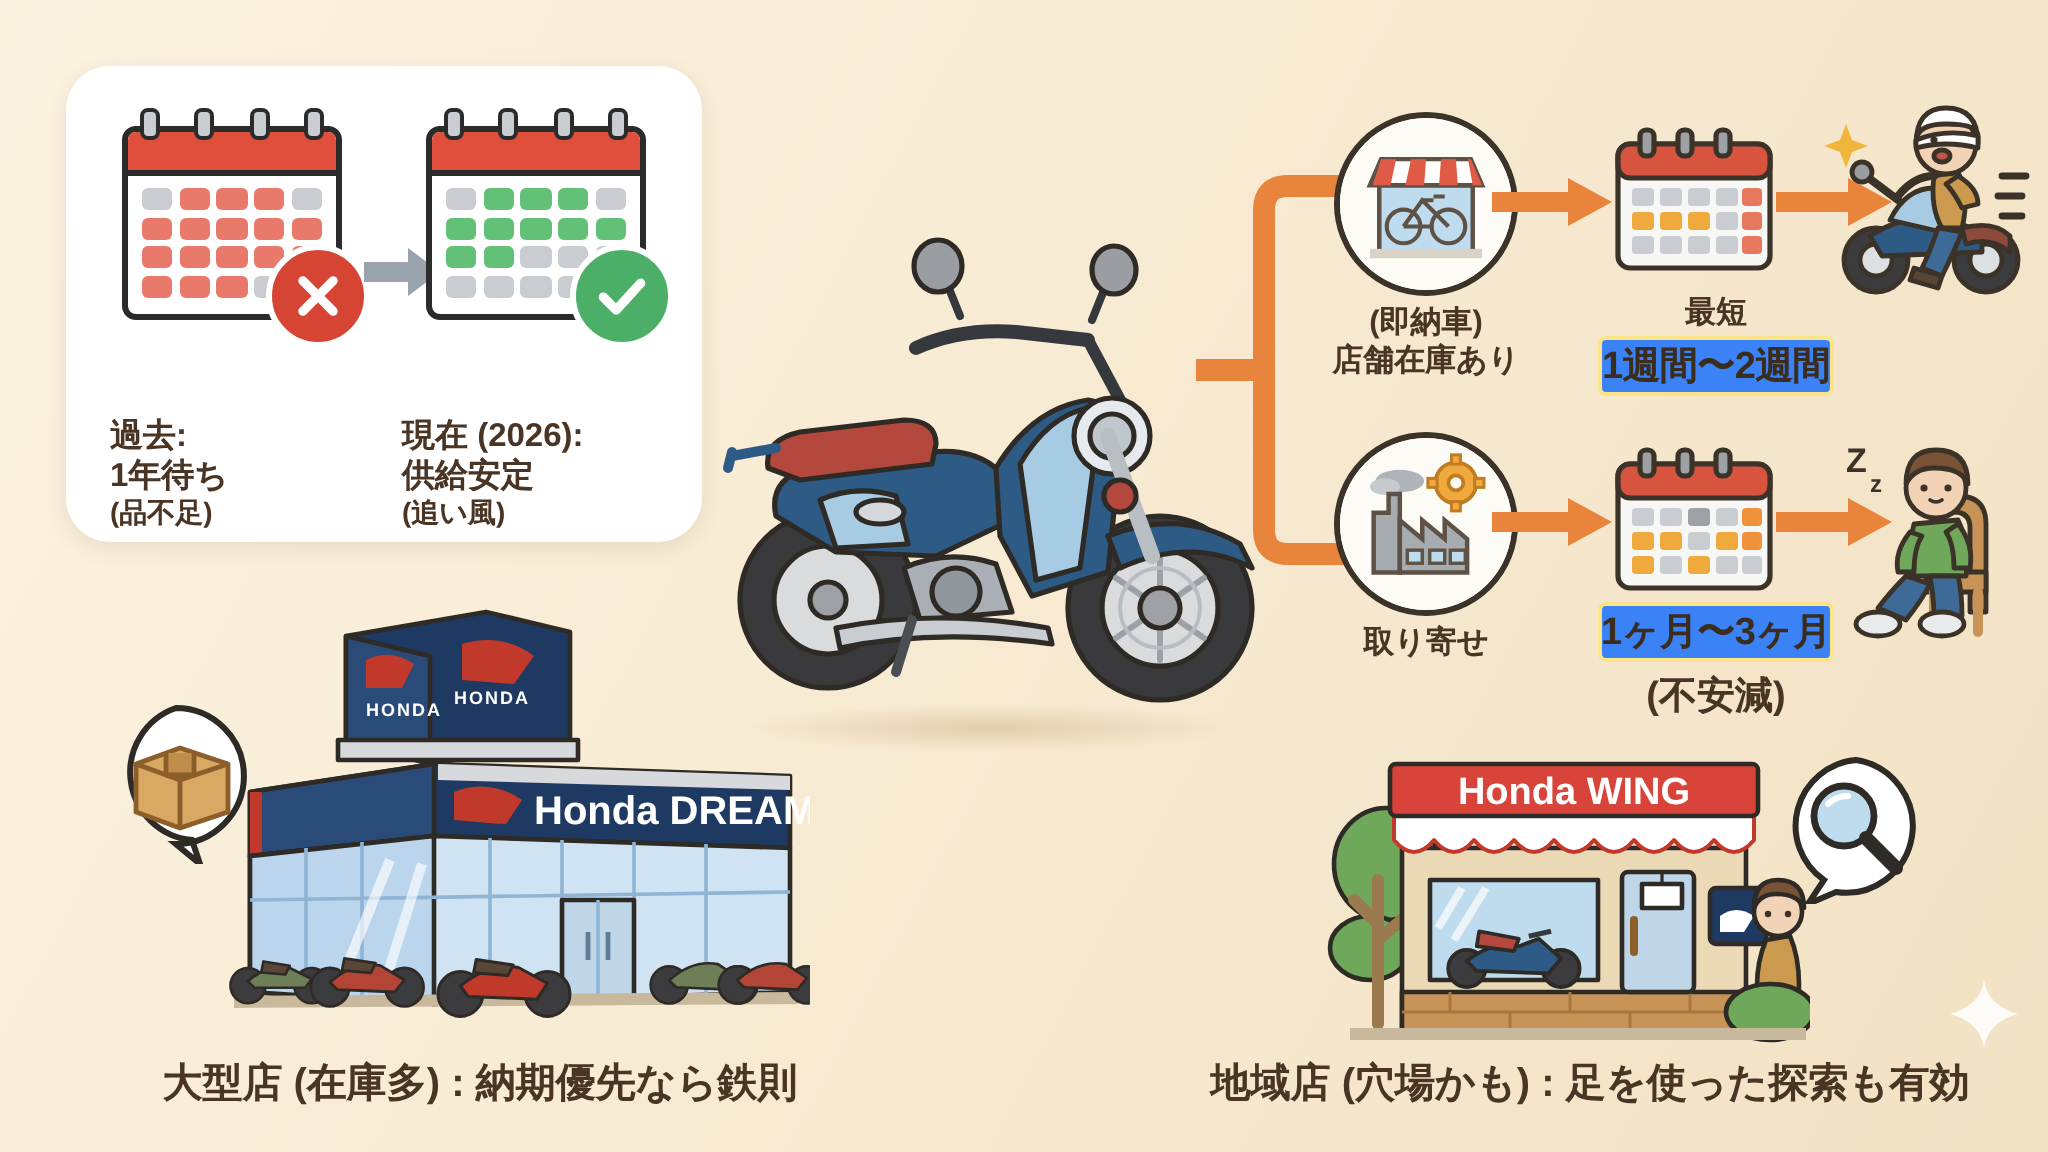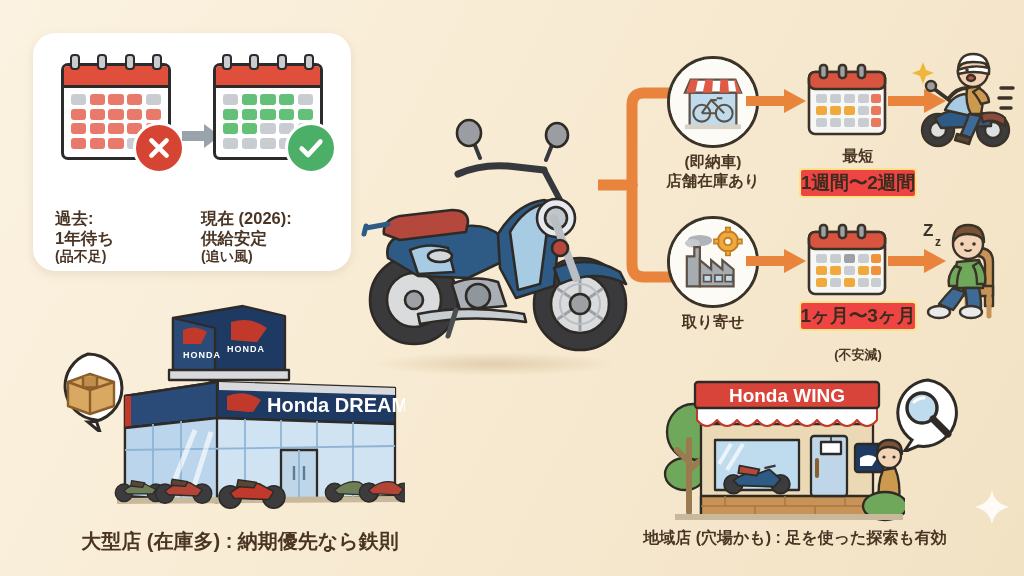--- a/index.html
+++ b/index.html
@@ -56,26 +56,26 @@
   .node-label { text-align:center; font-weight:bold; color:#4A3524; line-height:1.25; font-size:15.5px; }
   #shop-icon { left:667px; top:56px; }
   #shop-label { left:630px; top:152px; width:166px; }
   #factory-icon { left:667px; top:216px; }
   #factory-label { left:630px; top:312px; width:166px; }
 
   .flow-cal { width:84px; height:78px; }
   #cal-fast { left:805px; top:62px; }
   #cal-slow { left:805px; top:222px; }
 
-  .hl { background:#ef4444; box-shadow:0 0 0 2px #FCE588; border-radius:2px; }
+  .hl { background:#3b82f6; box-shadow:0 0 0 2px #FCE588; border-radius:2px; }
   #fast-text { left:768px; top:146px; width:180px; text-align:center; }
   #slow-text { left:768px; top:300px; width:180px; text-align:center; }
   .t-top { font-size:15.5px; font-weight:bold; color:#4A3524; }
   .t-big { font-size:19px; font-weight:bold; color:#3B2D1E; letter-spacing:-.3px; display:inline-block; margin-top:3px; }
-  .t-sub { font-size:13px; font-weight:bold; color:#4A3524; margin-top:17px; }
+  .t-sub { font-size:19px; font-weight:bold; color:#4A3524; margin-top:6px; }
 
   .arr { height:26px; }
   #arr1 { left:746px; top:88px; width:60px; }
   #arr2 { left:888px; top:88px; width:58px; }
   #arr3 { left:746px; top:248px; width:60px; }
   #arr4 { left:888px; top:248px; width:58px; }
 
   #rider { left:905px; top:44px; width:112px; height:112px; }
   #sitter { left:905px; top:212px; width:112px; height:112px; }
 
@@ -86,21 +86,21 @@
   
   #dream-shop { left:95px; top:300px; width:310px; height:230px; }
   #dream-bubble { left:52px; top:352px; width:80px; height:80px; }
   #cap-dream { left:55px; top:528px; width:370px; text-align:center;
      font-size:20px; font-weight:bold; color:#4A3524; }
 
   
   #wing-shop { left:655px; top:378px; width:250px; height:152px; }
   #wing-bubble { left:888px; top:378px; width:74px; height:74px; }
   #cap-wing { left:590px; top:528px; width:410px; text-align:center;
-     font-size:16px; font-weight:bold; color:#4A3524; }
+     font-size:20px; font-weight:bold; color:#4A3524; }
   #sparkle-br { left:975px; top:490px; width:34px; height:34px; }
 </style>
 </head>
 <body>
 
 <div class="stage">
 
   <div class="abs" id="past-now-card">
 
     <div class="cal abs" id="cal-past" style="left:28px; top:30px;">

